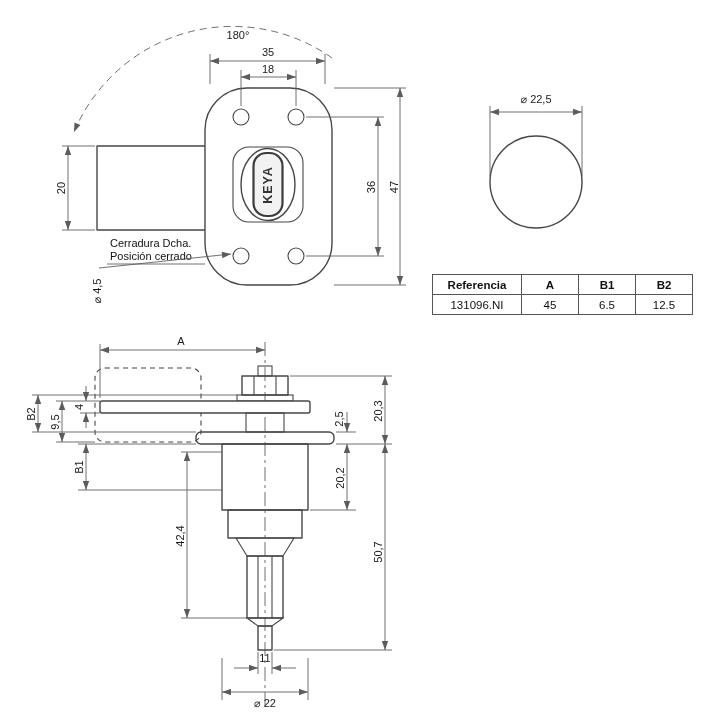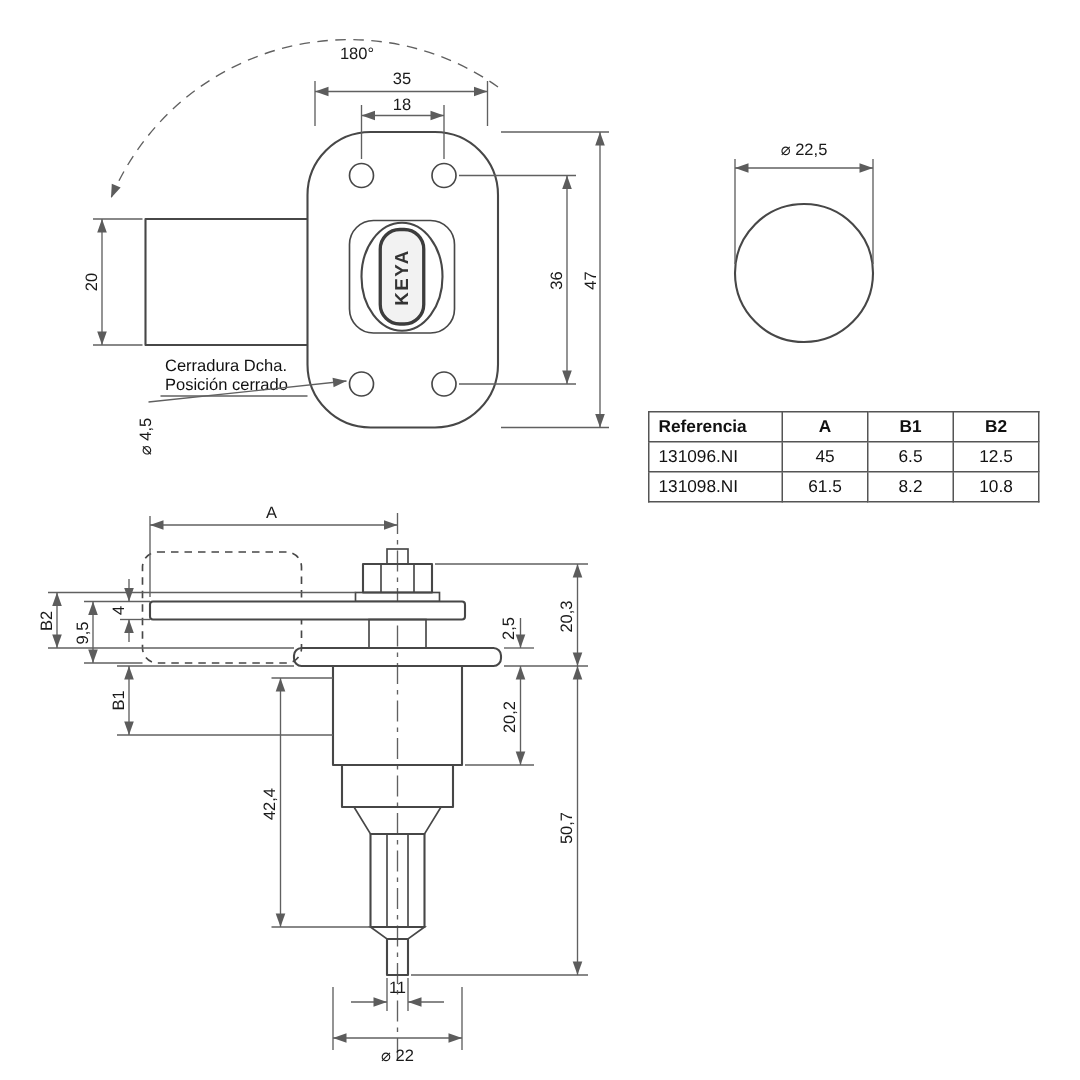--- a/index.html
+++ b/index.html
@@ -11,21 +11,21 @@
   .notetxt { font-size:11px; fill:#111; }
   .ol  { fill:none; stroke:#474747; stroke-width:1.4; stroke-linejoin:round; }
   .ol2 { fill:none; stroke:#474747; stroke-width:1.1; }
   .dim { fill:none; stroke:#606060; stroke-width:0.9; }
   .dash { fill:none; stroke:#474747; stroke-width:1.1; stroke-dasharray:5 4; }
   .axis { fill:none; stroke:#606060; stroke-width:0.9; stroke-dasharray:14 4 3 4; }
   .ref-table { position:absolute; left:432px; top:274px; border-collapse:collapse;
                font-size:11.5px; color:#111; background:#fff; }
   .ref-table th, .ref-table td { border:1px solid #555; padding:2px 6px; height:15px; }
   .ref-table th { font-weight:bold; }
-  .ref-table th:first-child, .ref-table td:first-child { text-align:left; width:76px; }
+  .ref-table th:first-child, .ref-table td:first-child { text-align:center; width:76px; }
   .ref-table th:not(:first-child), .ref-table td:not(:first-child) { text-align:center; width:44px; }
 </style>
 </head>
 <body>
 
 <div class="canvas">
 
 <svg width="720" height="720" viewBox="0 0 720 720">
   <defs>
     <marker id="arr" markerWidth="11" markerHeight="9" refX="9.5" refY="4" orient="auto-start-reverse" markerUnits="userSpaceOnUse">
@@ -214,22 +214,16 @@
       <th>B2</th>
     </tr>
   </thead>
   <tbody>
     <tr>
       <td>131096.NI</td>
       <td>45</td>
       <td>6.5</td>
       <td>12.5</td>
     </tr>
-    <tr>
-      <td>131098.NI</td>
-      <td>61.5</td>
-      <td>8.2</td>
-      <td>10.8</td>
-    </tr>
   </tbody>
 </table>
 
 </div>
 
 </body></html>

